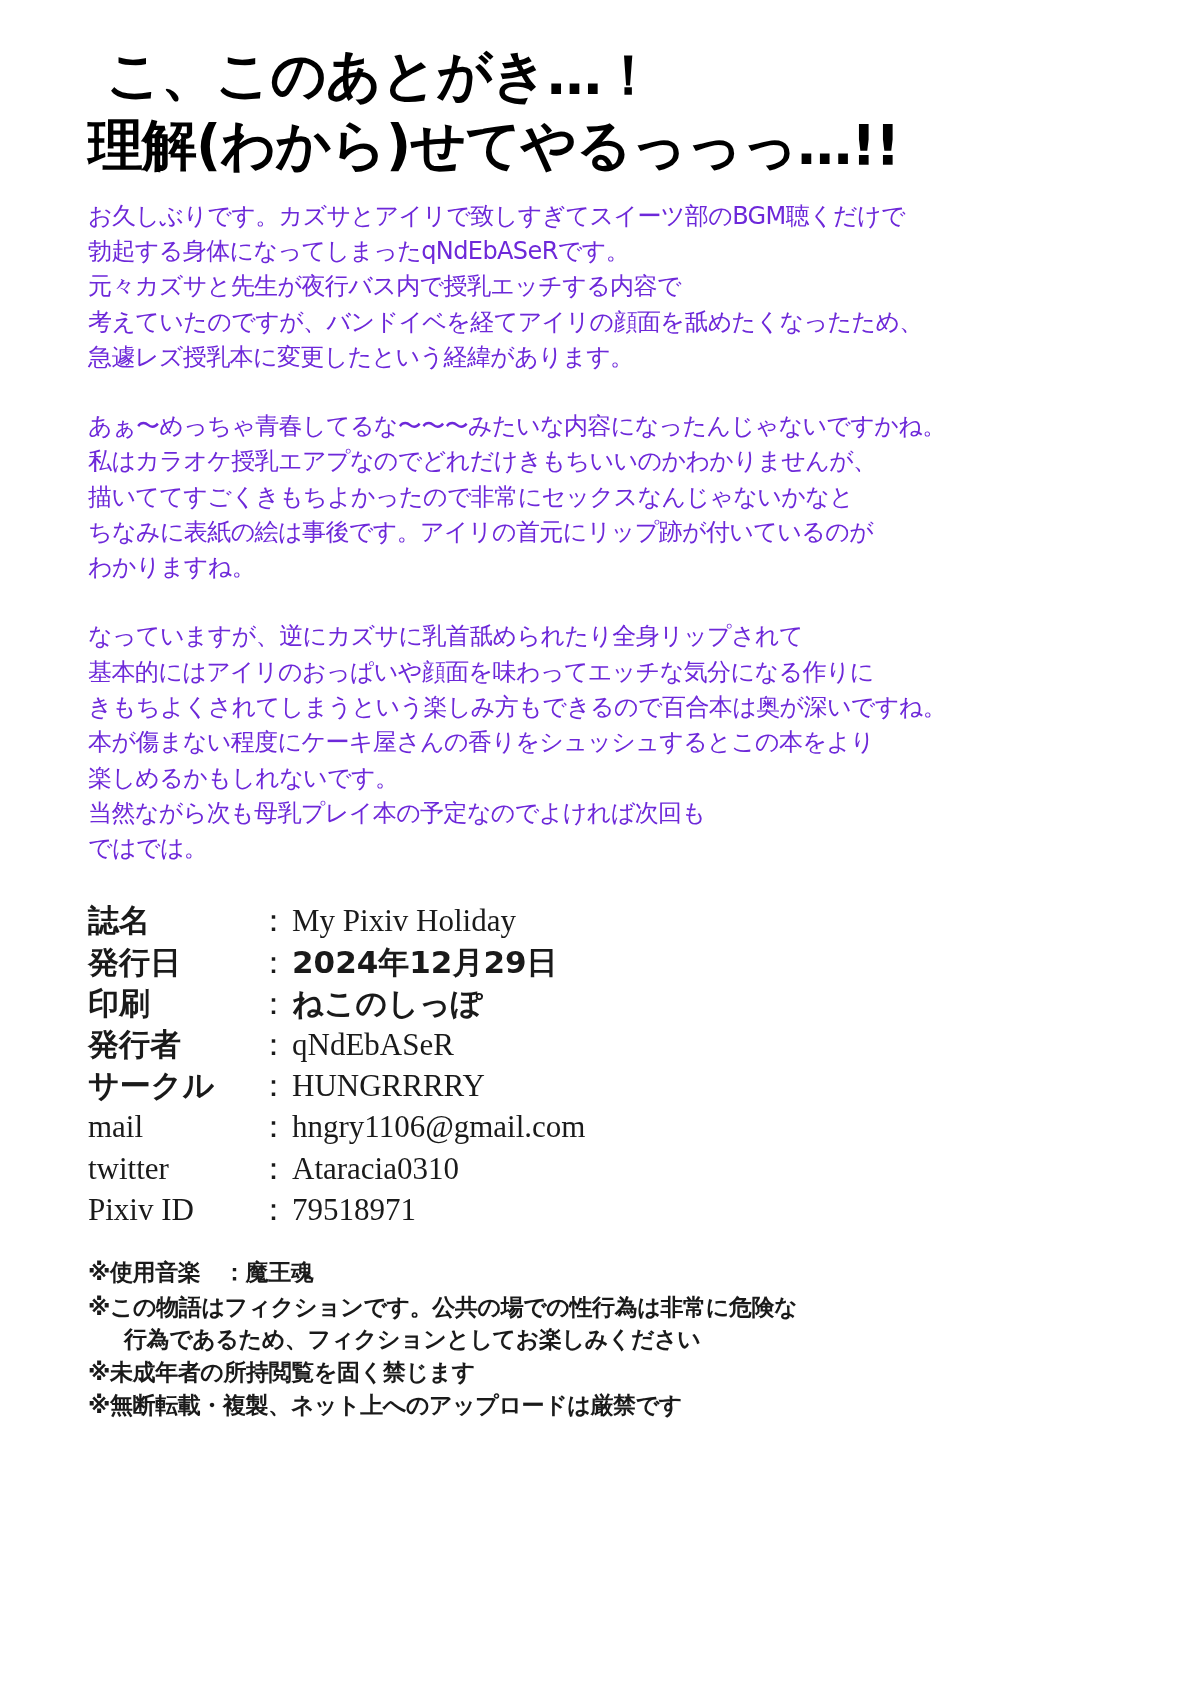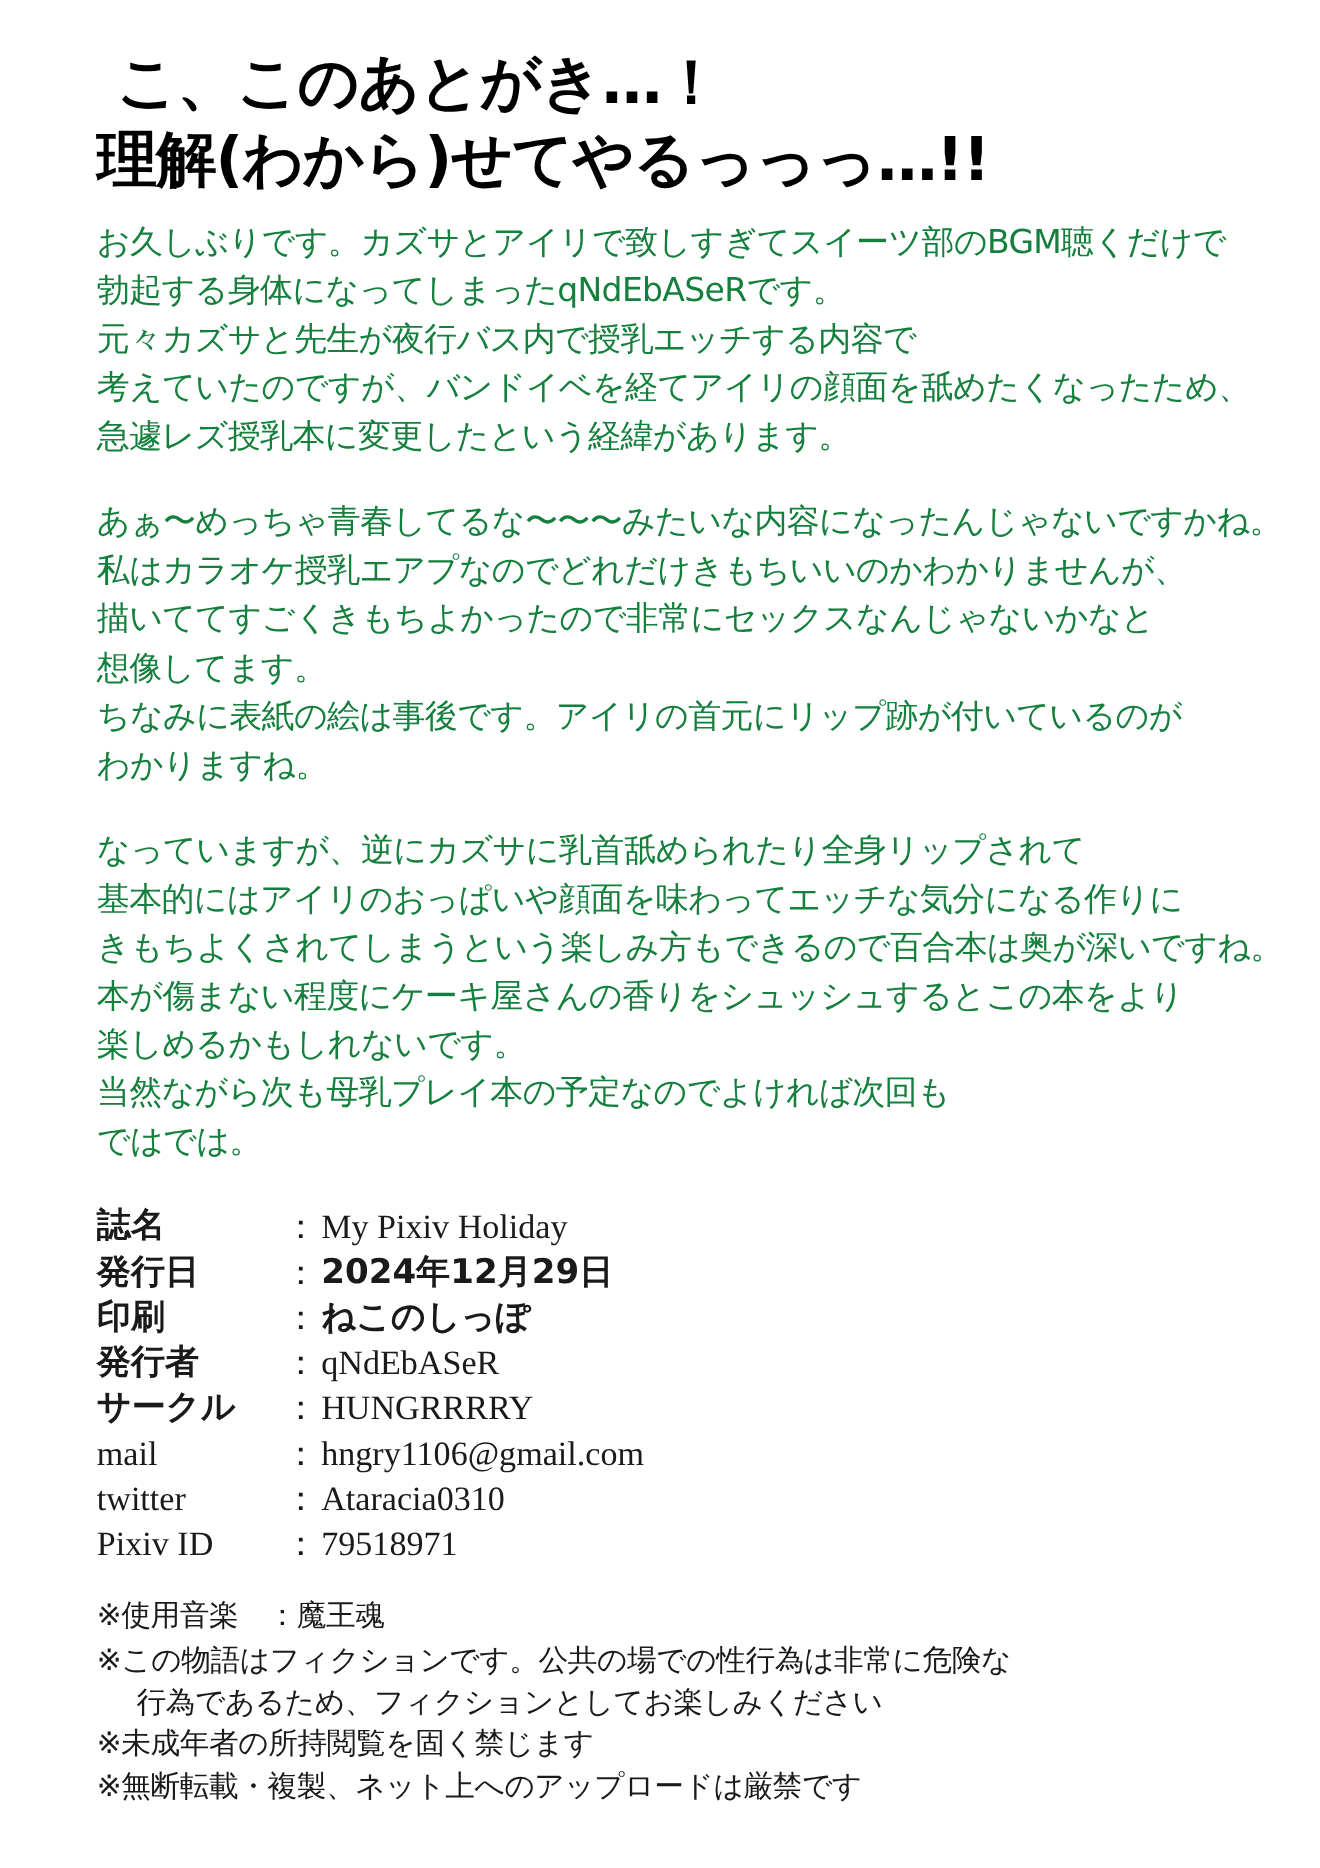--- a/index.html
+++ b/index.html
@@ -34,23 +34,23 @@
     letter-spacing: -1px;
     color: #000;
     white-space: nowrap;
   }
   .title-line.l1 { margin-left: 18px; }
   .title-line.l2 { margin-left: 0px; }
 
   
   .para {
     font-family: "DejaVu Sans", sans-serif;
-    font-size: 30px;
+    font-size: 24px;
     line-height: 1.47;
-    color: #15803d;
+    color: #6d28d9;
     margin: 0 0 34px 0;
     letter-spacing: -0.6px;
   }
   .para div { white-space: nowrap; }
 
   
   .colophon {
     margin-top: 30px;
     margin-bottom: 26px;
     border-collapse: collapse;
@@ -81,22 +81,22 @@
     font-family: "Liberation Serif", serif;
   }
   .colophon td.v.jp {
     font-family: "DejaVu Sans", sans-serif;
     font-weight: bold;
   }
 
   
   .notes {
     font-family: "DejaVu Sans", sans-serif;
-    font-weight: normal;
-    font-size: 27px;
+    font-weight: bold;
+    font-size: 23px;
     line-height: 1.42;
     letter-spacing: -0.4px;
   }
   .notes div { white-space: nowrap; }
   .notes .indent { padding-left: 36px; }
   .notes .music { margin-bottom: 2px; }
 </style>
 </head>
 <body>
 
@@ -112,21 +112,20 @@
     <div>勃起する身体になってしまったqNdEbASeRです。</div>
     <div>元々カズサと先生が夜行バス内で授乳エッチする内容で</div>
     <div>考えていたのですが、バンドイベを経てアイリの顔面を舐めたくなったため、</div>
     <div>急遽レズ授乳本に変更したという経緯があります。</div>
   </div>
 
   <div class="para">
     <div>あぁ〜めっちゃ青春してるな〜〜〜みたいな内容になったんじゃないですかね。</div>
     <div>私はカラオケ授乳エアプなのでどれだけきもちいいのかわかりませんが、</div>
     <div>描いててすごくきもちよかったので非常にセックスなんじゃないかなと</div>
-    <div>想像してます。</div>
     <div>ちなみに表紙の絵は事後です。アイリの首元にリップ跡が付いているのが</div>
     <div>わかりますね。</div>
   </div>
 
   <div class="para">
     <div>なっていますが、逆にカズサに乳首舐められたり全身リップされて</div>
     <div>基本的にはアイリのおっぱいや顔面を味わってエッチな気分になる作りに</div>
     <div>きもちよくされてしまうという楽しみ方もできるので百合本は奥が深いですね。</div>
     <div>本が傷まない程度にケーキ屋さんの香りをシュッシュするとこの本をより</div>
     <div>楽しめるかもしれないです。</div>

